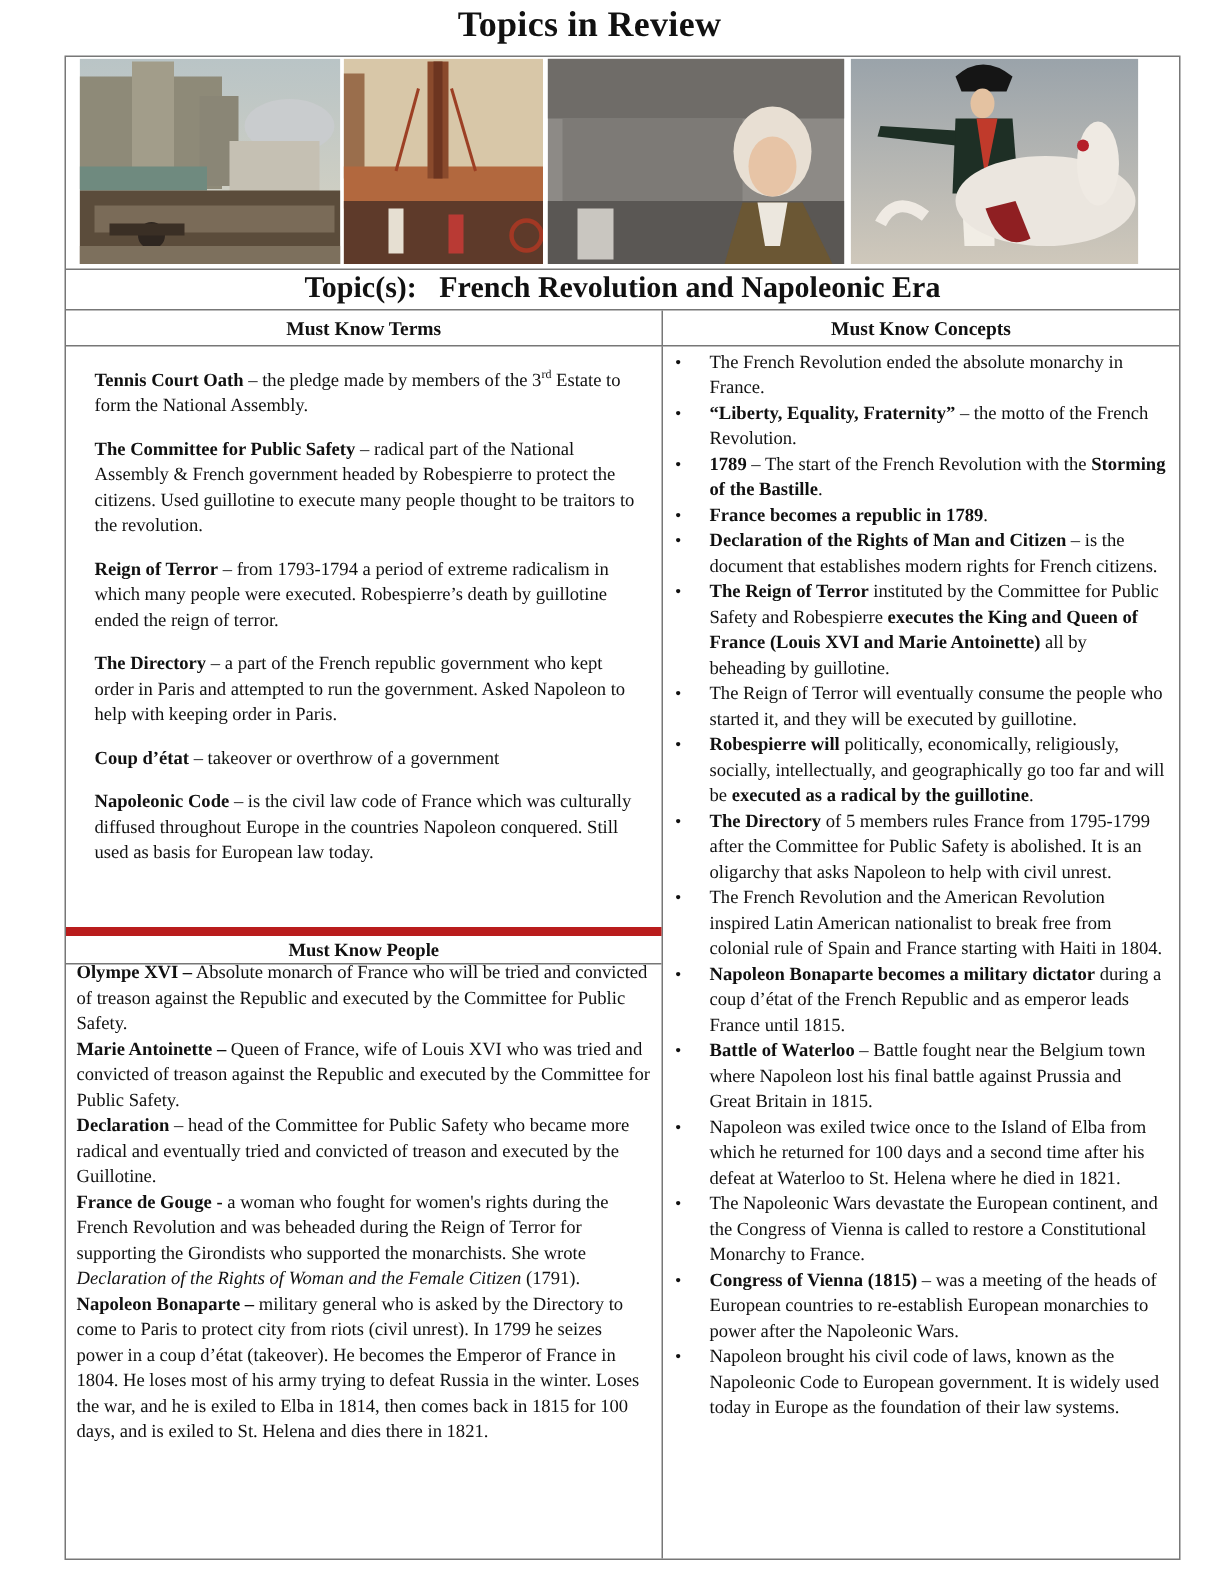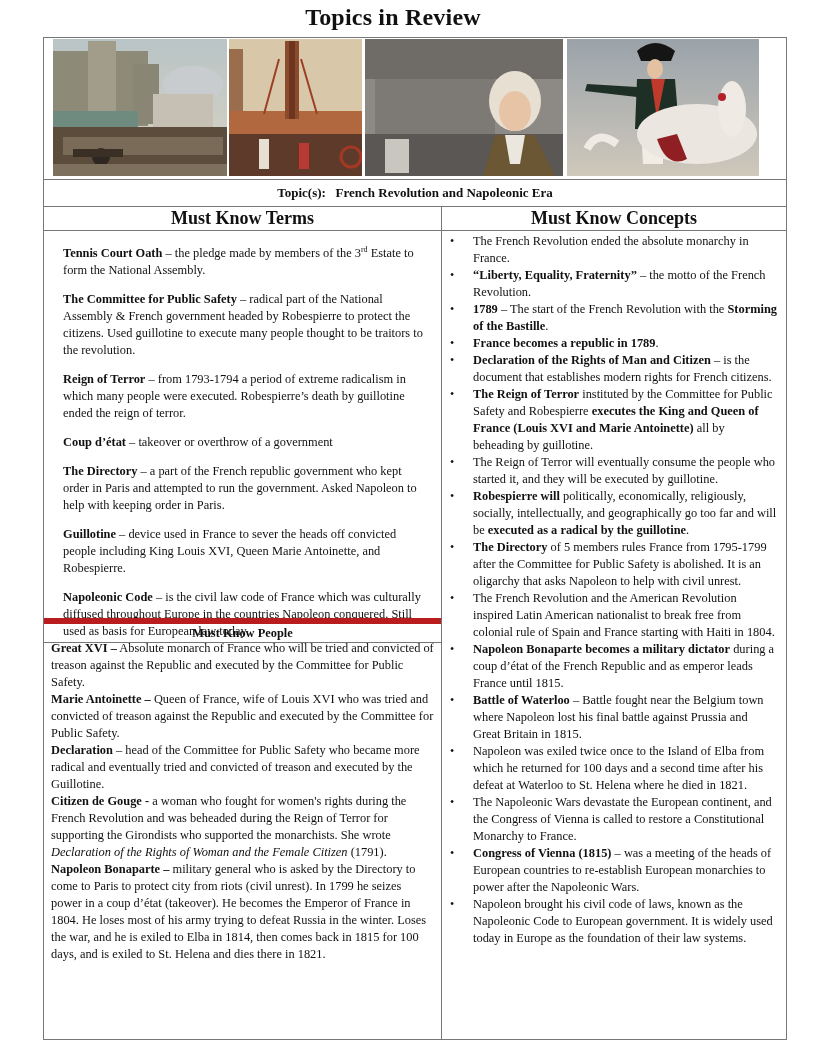--- a/index.html
+++ b/index.html
@@ -7,24 +7,24 @@
          font-family: "Liberation Serif", "DejaVu Serif", serif; color: #111; }
   .title { position: absolute; top: 4px; left: 0; width: 786px; text-align: center;
            font-size: 24px; font-weight: bold; letter-spacing: 0.2px; }
   .sheet { position: absolute; left: 43px; top: 37px; width: 744px; height: 1003px;
            border: 1px solid #777; box-sizing: border-box; }
   .images { position: absolute; left: 0; top: 0; width: 742px; height: 141px;
             border-bottom: 1px solid #777; }
   .pic { position: absolute; top: 1px; height: 137px; overflow: hidden; }
   .pic svg { width: 100%; height: 100%; display: block; }
   .topic-row { position: absolute; left: 0; top: 141px; width: 742px; height: 27px;
-               border-bottom: 1px solid #777; text-align: center; font-size: 13px;
+               border-bottom: 1px solid #777; text-align: center; font-size: 20px;
                font-weight: bold; line-height: 27px; }
   .col-head { position: absolute; top: 169px; height: 23px; border-bottom: 1px solid #777;
-              text-align: center; font-size: 18px; font-weight: bold; line-height: 23px; }
+              text-align: center; font-size: 13px; font-weight: bold; line-height: 23px; }
   .col-head.left { left: 0; width: 397px; border-right: 1px solid #777; }
   .col-head.right { left: 398px; width: 344px; }
   .left-col { position: absolute; left: 0; top: 193px; width: 397px; height: 808px;
               border-right: 1px solid #777; }
   .right-col { position: absolute; left: 398px; top: 193px; width: 344px; height: 808px; }
   .terms { padding: 2px 6px 0 7px; font-size: 12.4px; line-height: 17px; }
   .terms p { margin: 12px; }
   .people-head { position: absolute; left: 0; top: 387px; width: 397px; height: 18px;
                  border-top: 6px solid #b91c1c; border-bottom: 1px solid #777;
                  text-align: center; font-weight: bold; font-size: 12.4px; line-height: 18px; }
@@ -129,31 +129,30 @@
   </div>
 
   <div class="col-head left">Must Know Terms</div>
   <div class="col-head right">Must Know Concepts</div>
 
   <div class="left-col">
     <div class="terms" id="terms-list">
         <p><b>Tennis Court Oath</b><span> – the pledge made by members of the 3</span><sup>rd</sup><span> Estate to form the National Assembly.</span></p>
         <p><b>The Committee for Public Safety</b><span> – radical part of the National Assembly &amp; French government headed by Robespierre to protect the citizens. Used guillotine to execute many people thought to be traitors to the revolution.</span></p>
         <p><b>Reign of Terror</b><span> – from 1793-1794 a period of extreme radicalism in which many people were executed. Robespierre’s death by guillotine ended the reign of terror.</span></p>
+        <p><b>The Directory</b><span> – a part of the French republic government who kept order in Paris and attempted to run the government. Asked Napoleon to help with keeping order in Paris.</span></p>
         <p><b>Coup d’état</b><span> – takeover or overthrow of a government</span></p>
-        <p><b>The Directory</b><span> – a part of the French republic government who kept order in Paris and attempted to run the government. Asked Napoleon to help with keeping order in Paris.</span></p>
-        <p><b>Guillotine</b><span> – device used in France to sever the heads off convicted people including King Louis XVI, Queen Marie Antoinette, and Robespierre.</span></p>
         <p><b>Napoleonic Code</b><span> – is the civil law code of France which was culturally diffused throughout Europe in the countries Napoleon conquered.  Still used as basis for European law today.</span></p>
       </div>
     <div class="people-head">Must Know People</div>
     <div class="people" id="people-list">
-        <p><b>Great XVI –</b><span> Absolute monarch of France who will be tried and convicted of treason against the Republic and executed by the Committee for Public Safety.</span></p>
+        <p><b>Olympe XVI –</b><span> Absolute monarch of France who will be tried and convicted of treason against the Republic and executed by the Committee for Public Safety.</span></p>
         <p><b>Marie Antoinette –</b><span> Queen of France, wife of Louis XVI who was tried and convicted of treason against the Republic and executed by the Committee for Public Safety.</span></p>
         <p><b>Declaration</b><span> – head of the Committee for Public Safety who became more radical and eventually tried and convicted of treason and executed by the Guillotine.</span></p>
-        <p><b>Citizen de Gouge -</b><span> a woman who fought for women's rights during the French Revolution and was beheaded during the Reign of Terror for supporting the Girondists who supported the monarchists. She wrote </span><i>Declaration of the Rights of Woman and the Female Citizen</i><span> (1791).</span></p>
+        <p><b>France de Gouge -</b><span> a woman who fought for women's rights during the French Revolution and was beheaded during the Reign of Terror for supporting the Girondists who supported the monarchists. She wrote </span><i>Declaration of the Rights of Woman and the Female Citizen</i><span> (1791).</span></p>
         <p><b>Napoleon Bonaparte –</b><span> military general who is asked by the Directory to come to Paris to protect city from riots (civil unrest). In 1799 he seizes power in a coup d’état (takeover).  He becomes the Emperor of France in 1804. He loses most of his army trying to defeat Russia in the winter. Loses the war, and he is exiled to Elba in 1814, then comes back in 1815 for 100 days, and is exiled to St. Helena and dies there in 1821.</span></p>
       </div>
   </div>
 
   <div class="right-col">
     <ul class="concepts" id="concepts-list">
         <li><span class="bullet">•</span><span>The French Revolution ended the absolute monarchy in France.</span></li>
         <li><span class="bullet">•</span><b>“Liberty, Equality, Fraternity”</b><span> – the motto of the French Revolution.</span></li>
         <li><span class="bullet">•</span><b>1789</b><span> – The start of the French Revolution with the </span><b>Storming of the Bastille</b><span>.</span></li>
         <li><span class="bullet">•</span><b>France becomes a republic in 1789</b><span>.</span></li>

